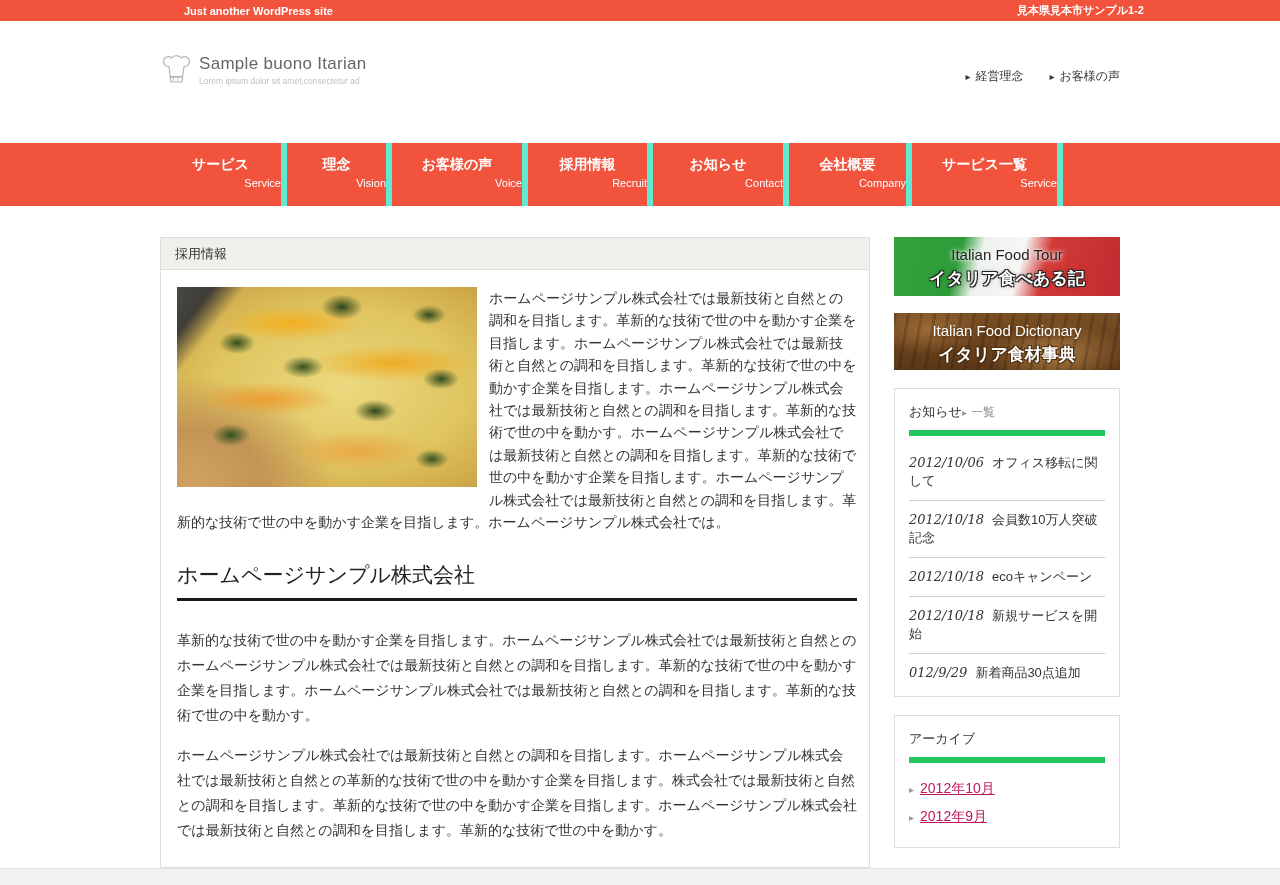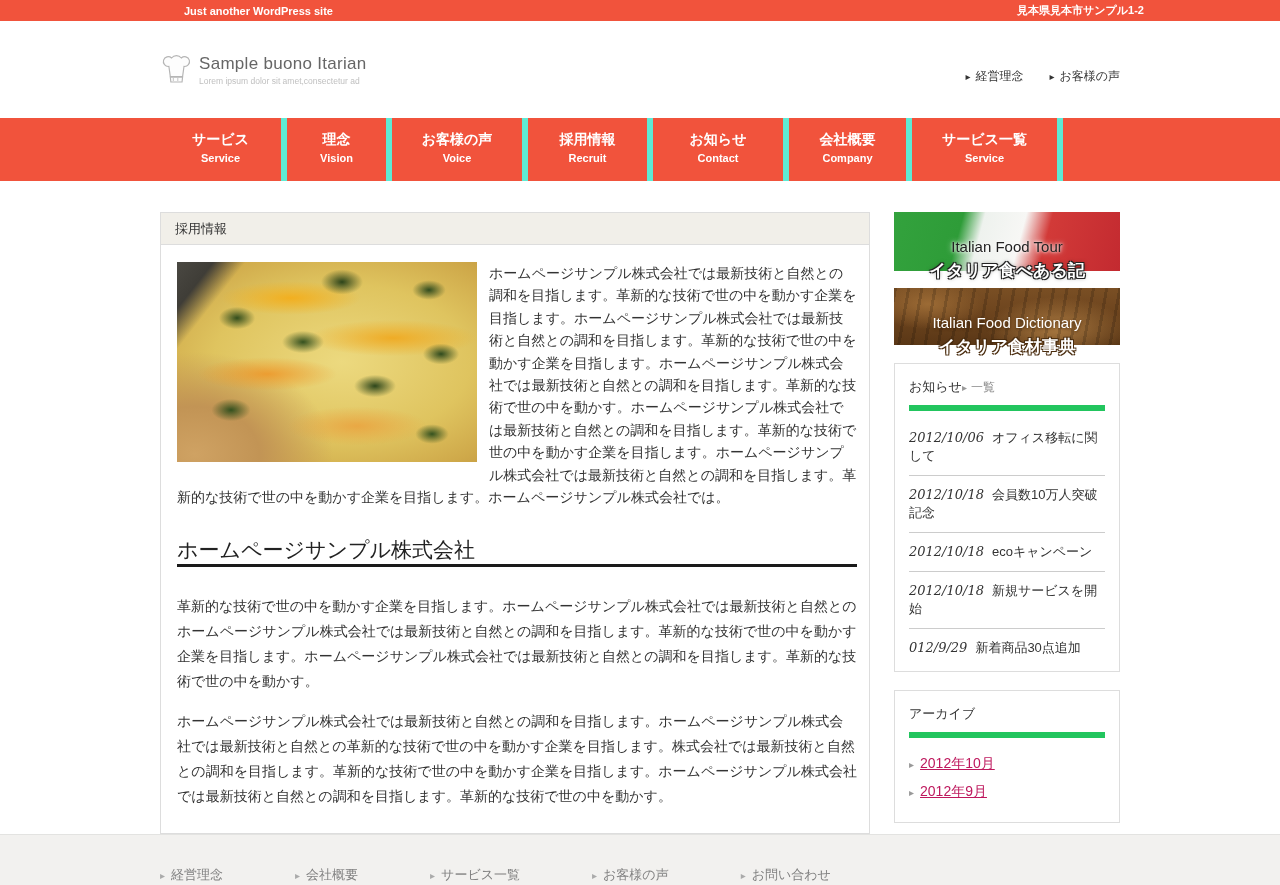--- a/index.html
+++ b/index.html
@@ -9,40 +9,40 @@
     background:#fff; color:#333; width:1280px; height:885px; overflow:hidden;
   }
   a { text-decoration:none; color:inherit; cursor:pointer; }
 
   
   .topbar { background:#F1533C; height:21px;padding-left:48px; }
   .topbar-inner { width:960px; margin:0 auto; height:21px; display:flex; justify-content:space-between; align-items:center; }
   .topbar-inner span { color:#fff; font-size:11px; font-weight:bold; }
 
   
-  header { background:#fff; height:97px; }
+  header { background:#fff; height:122px; }
   .header-inner { width:960px; margin:0 auto; height:97px; display:flex; justify-content:space-between; align-items:center; }
   .logo { display:flex; align-items:center; gap:7px; }
   .logo svg { display:block; }
   .site-title { font-size:17px; color:#666; letter-spacing:.3px; }
   .site-tagline { font-size:8.5px; color:#c0c0c0; margin-top:2px; }
   .header-links { display:flex; gap:26px; margin-top:14px; }
   .header-links a { font-size:12px; color:#333; }
   .header-links .arrow { color:#333; font-size:10px; margin-right:5px; }
 
   
   .mainnav { background:#F1533C; height:63px; }
   .mainnav ul { width:960px; margin:0 auto; display:flex; list-style:none; height:63px; }
   .mainnav li { border-right:6px solid #5eead4; text-align:center; padding-top:13px; cursor:pointer; }
   .mainnav li:nth-child(1){width:127px;} .mainnav li:nth-child(2){width:105px;}
   .mainnav li:nth-child(3){width:136px;} .mainnav li:nth-child(4){width:125px;}
   .mainnav li:nth-child(5){width:136px;} .mainnav li:nth-child(6){width:123px;}
   .mainnav li:nth-child(7){width:151px;}
   .mainnav .jp { display:block; color:#fff; font-size:14px; font-weight:bold; }
-  .mainnav .en { display:block; color:#fff; font-size:11px; font-weight:700; margin-top:3px; }
+  .mainnav .en { display:block; color:#fff; font-size:11px; font-weight:400; margin-top:3px;text-align:right; }
 
   
   .page { width:960px; margin:31px auto 0; display:flex; gap:24px; min-height:574px; }
 
   
   .content-box { width:710px; border:1px solid #ddd; background:#fff; align-self:flex-start; }
   .page-title-bar { background:#F1EFE9; border-bottom:1px solid #ddd; height:32px; line-height:32px; padding-left:14px; font-size:13px; color:#333; }
   .content-body { padding:17px 12px 24px 16px; }
   .pizza {
     width:300px; height:200px; float:left; margin:0 12px 8px 0;
@@ -58,27 +58,27 @@
       radial-gradient(24px 14px at 85% 86%,#35521f,rgba(53,82,31,0) 70%),
       radial-gradient(100px 24px at 38% 18%,rgba(243,174,28,.95),rgba(243,174,28,0) 70%),
       radial-gradient(120px 26px at 72% 38%,rgba(240,168,30,.9),rgba(240,168,30,0) 70%),
       radial-gradient(100px 24px at 30% 56%,rgba(238,150,40,.85),rgba(238,150,40,0) 70%),
       radial-gradient(100px 28px at 60% 82%,rgba(235,160,60,.8),rgba(235,160,60,0) 70%),
       radial-gradient(230px 170px at 6% 96%,#cfa263 0%,#c29455 28%,rgba(194,148,85,0) 60%),
       radial-gradient(ellipse at 55% 50%,#ecd97f 0%,#dfc45f 55%,#cfa94a 85%,#c39a41 100%);
   }
   .intro-text { font-size:14px; line-height:1.6; color:#333; }
   .intro:after { content:""; display:block; clear:both; }
-  .content-body h2 { margin-top:28px; font-size:21px; font-weight:500; color:#222; border-bottom:3px solid #1a1a1a; }
+  .content-body h2 { margin-top:28px; font-size:21px; font-weight:500; color:#222; padding-bottom:9px; border-bottom:3px solid #1a1a1a; }
   .content-body p.bodytext { margin-top:27px; font-size:14px; line-height:1.78; color:#333; }
   .content-body p.bodytext + p.bodytext { margin-top:15px; }
 
   
   .sidebar { width:226px; }
-  .banner { display:block; width:226px; height:59px; text-align:center; padding-top:26px; margin-bottom:17px; }
+  .banner { display:block; width:226px; height:59px; text-align:center; padding-top:9px; margin-bottom:17px; }
   .banner .b-en { font-size:15px; }
   .banner .b-jp { font-size:17px; font-weight:bold; margin-top:4px; }
   .banner-flag { background:linear-gradient(105deg,#33a23d 0%,#2e9c38 29%,#eef2ee 38%,#f7f7f5 55%,#d23a38 66%,#c32a30 100%); }
   .banner-flag .b-en { color:#222; text-shadow:0 0 3px #fff,0 0 6px #fff; }
   .banner-flag .b-jp { color:#fff; text-shadow:1px 1px 0 #222,-1px -1px 0 #222,1px -1px 0 #222,-1px 1px 0 #222,0 0 4px rgba(0,0,0,.5); }
   .banner-bread { height:57px;
     background:
       repeating-linear-gradient(100deg,rgba(0,0,0,.16) 0 3px,rgba(0,0,0,0) 3px 13px),
       radial-gradient(80px 36px at 15% 28%,#9c6b35,rgba(0,0,0,0) 70%),
       radial-gradient(100px 46px at 72% 72%,#a87840,rgba(0,0,0,0) 70%),

